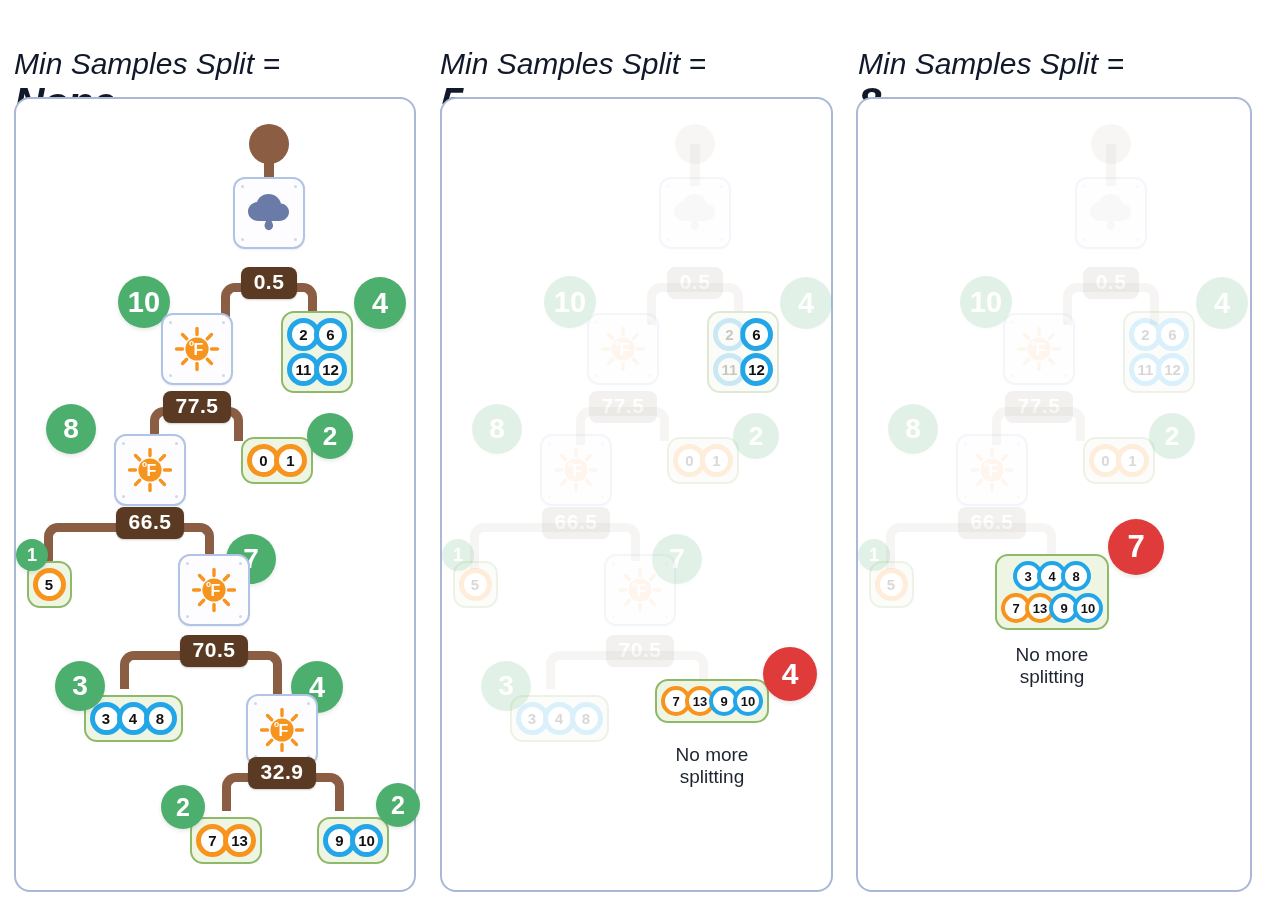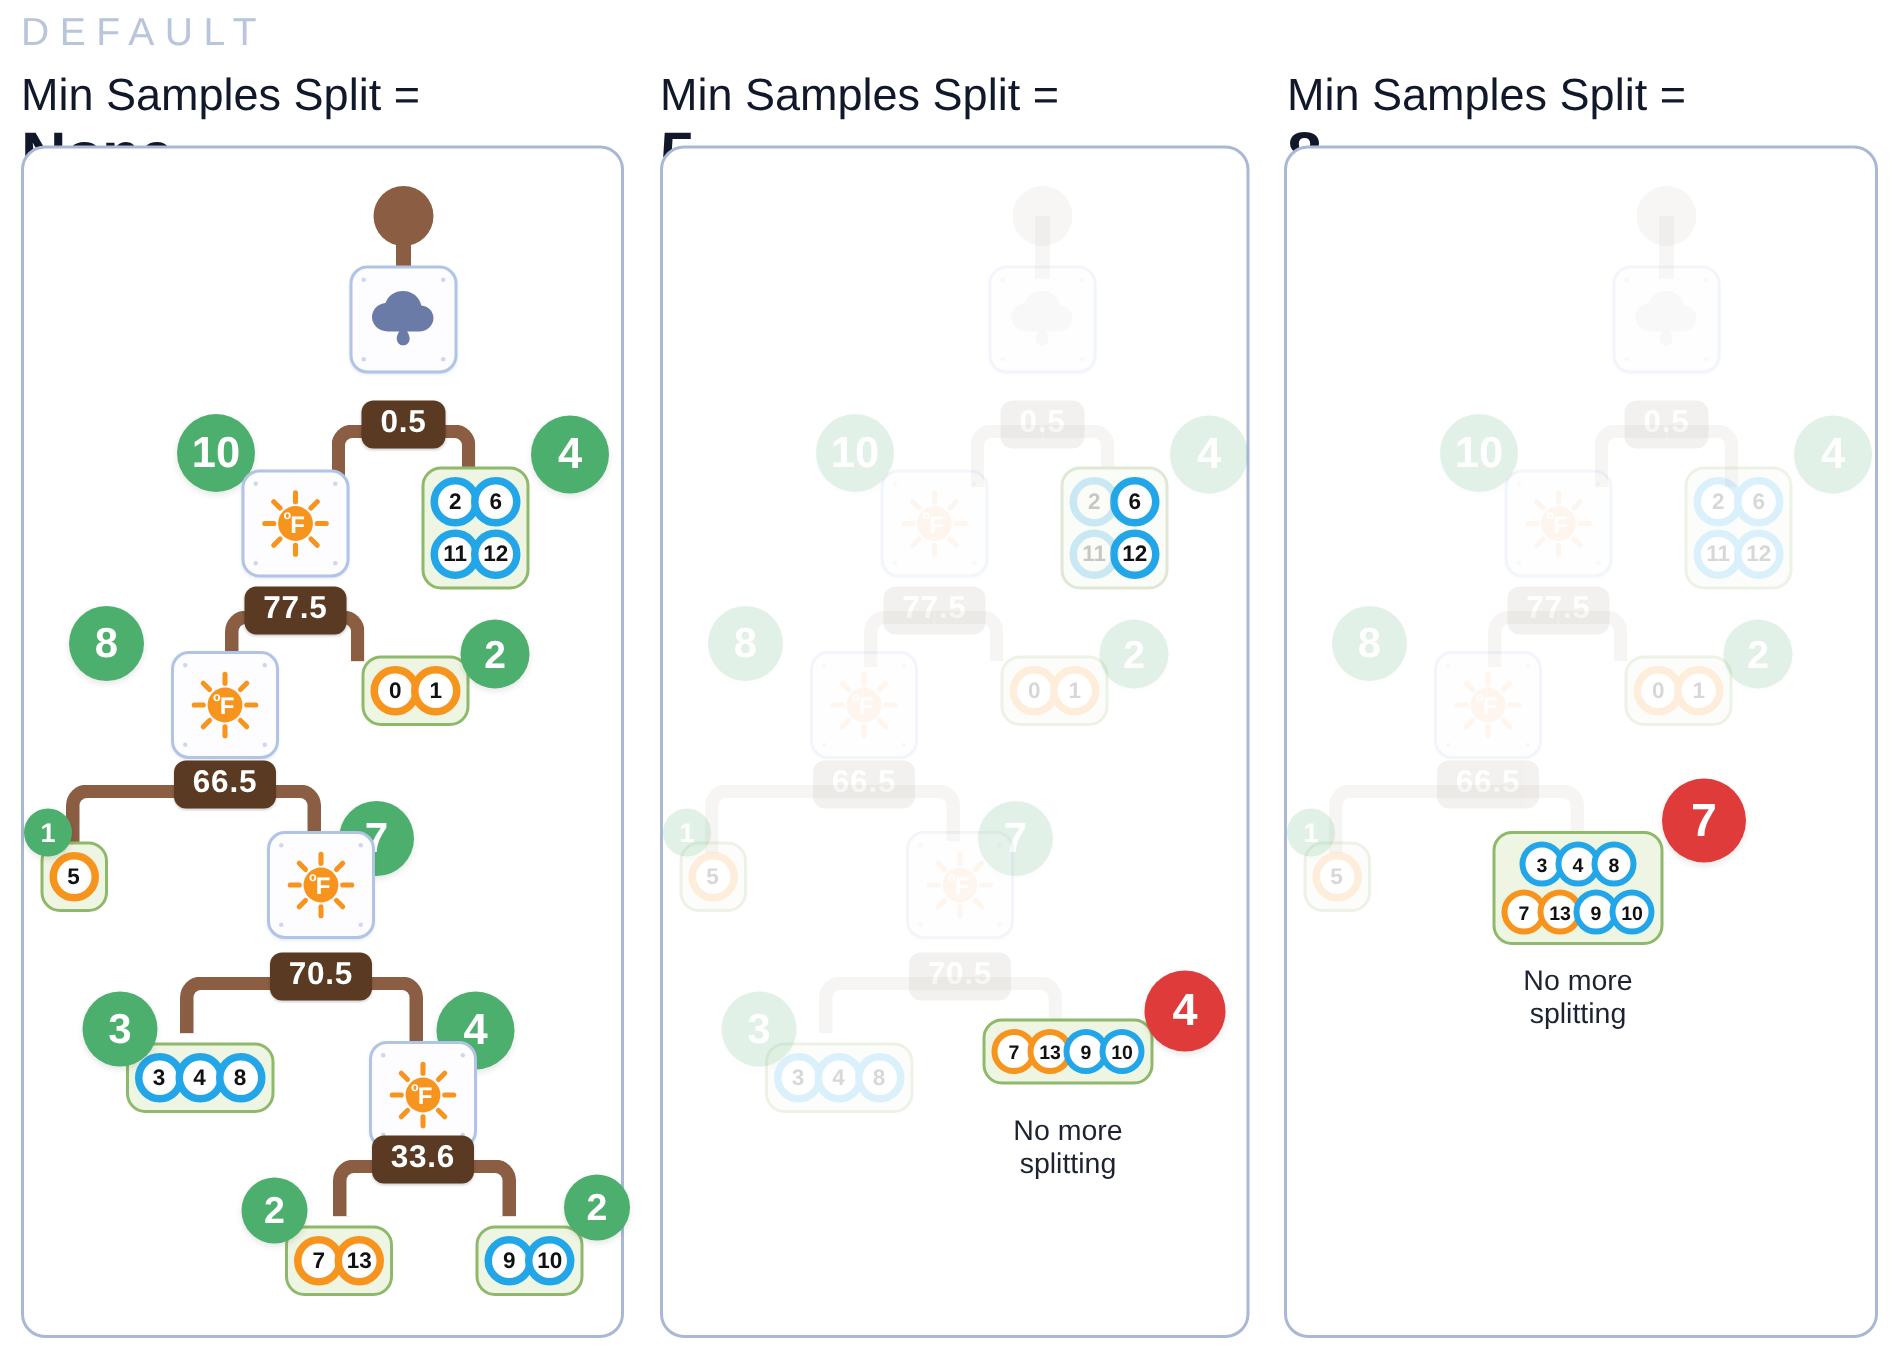--- a/index.html
+++ b/index.html
@@ -14,21 +14,21 @@
 
   
   .default-label {
     position: absolute; left: 14px; top: 6px;
     font-size: 26px; letter-spacing: 7px;
     color: #b9c5da; font-weight: 400;
   }
   .panel-head {
     position: absolute;
     font-size: 30px; color: #10182a; font-weight: 400;
-    white-space: nowrap; line-height: 1.08;
+    white-space: nowrap; line-height: 1.08; font-style: italic;
   }
   .panel-head .val {
     display: block; font-size: 42px; font-weight: 800; letter-spacing: -1px;
     line-height: 1.0; margin-top: 2px;
   }
 
   
   .panel {
     position: absolute;
     border: 2px solid #aab8d6;
@@ -119,21 +119,20 @@
   
   .faded { opacity: .16; }
   .dim-pill { background: #b8ada0 !important; box-shadow:none !important; }
   .dim-elbow { border-color: #cdc7bf !important; }
   .dim-stem, .dim-ball { background: #cdc7bf !important; }
 </style>
 </head>
 <body>
 <div id="root">
 
-<div class="default-label">DEFAULT</div>
 
 <div class="panel-head" style="left:14px; top:48px;">
   <span>Min Samples Split =</span>
   <span class="val">None</span>
 </div>
 <div class="panel-head" style="left:440px; top:48px;">
   <span>Min Samples Split =</span>
   <span class="val">5</span>
 </div>
 <div class="panel-head" style="left:858px; top:48px;">
@@ -274,21 +273,21 @@
             <line x1="12.7" y1="12.7" x2="8.5" y2="8.5" stroke="#f7941e" stroke-width="3.4" stroke-linecap="round"></line>
             <line x1="23.0" y1="8.5" x2="23.0" y2="2.5" stroke="#f7941e" stroke-width="3.4" stroke-linecap="round"></line>
             <line x1="33.3" y1="12.7" x2="37.5" y2="8.5" stroke="#f7941e" stroke-width="3.4" stroke-linecap="round"></line>
             <circle cx="23" cy="23" r="11.6" fill="#f7941e"></circle>
             <text x="17.6" y="20.2" font-family="Liberation Sans, sans-serif" font-size="8.4" font-weight="700" fill="#ffffff" text-anchor="middle">o</text>
             <text x="24.4" y="29.2" font-family="Liberation Sans, sans-serif" font-size="16" font-weight="700" fill="#ffffff" text-anchor="middle">F</text>
           </svg>
         </div>
         <div class="elbow l" style="left:206px;top:674px;width:60px;height:38px;"></div>
         <div class="elbow r" style="left:266px;top:674px;width:62px;height:38px;"></div>
-        <div class="pill" style="left: 231.562px; top: 658px;">33.6</div>
+        <div class="pill" style="left: 231.562px; top: 658px;">32.9</div>
         <div class="node leaf" style="left: 174px; top: 718px;">
           <div class="leafrow">
             <div class="chip orange" style="">7</div>
             <div class="chip orange" style="">13</div>
           </div>
         </div>
         <div class="badge" style="left:145px;top:686px;width:44px;height:44px;font-size:25px;">2</div>
         <div class="node leaf" style="left: 301px; top: 718px;">
           <div class="leafrow">
             <div class="chip blue" style="">9</div>

